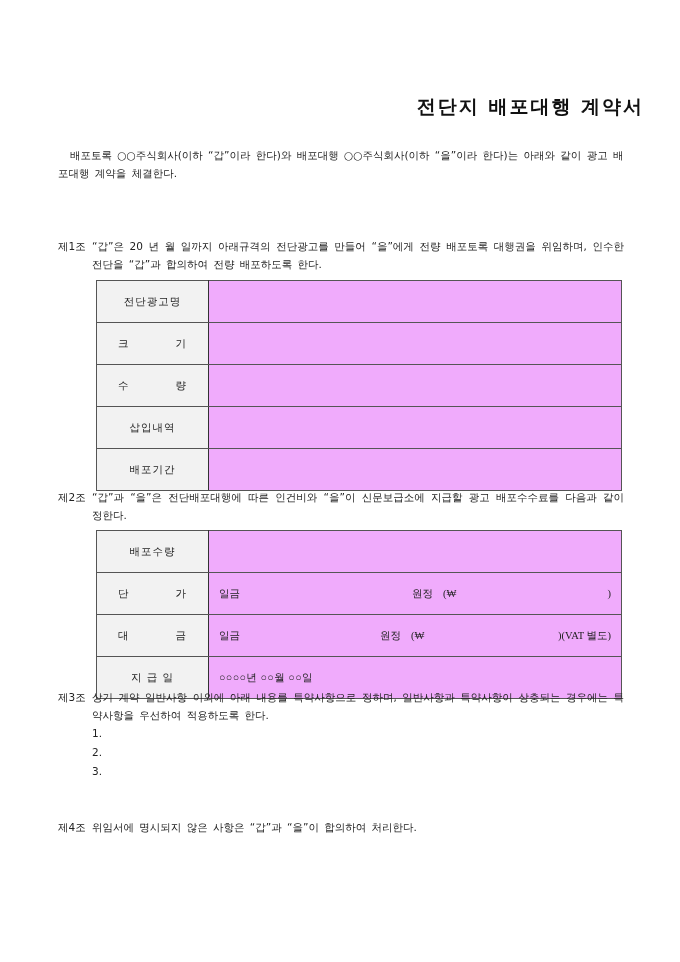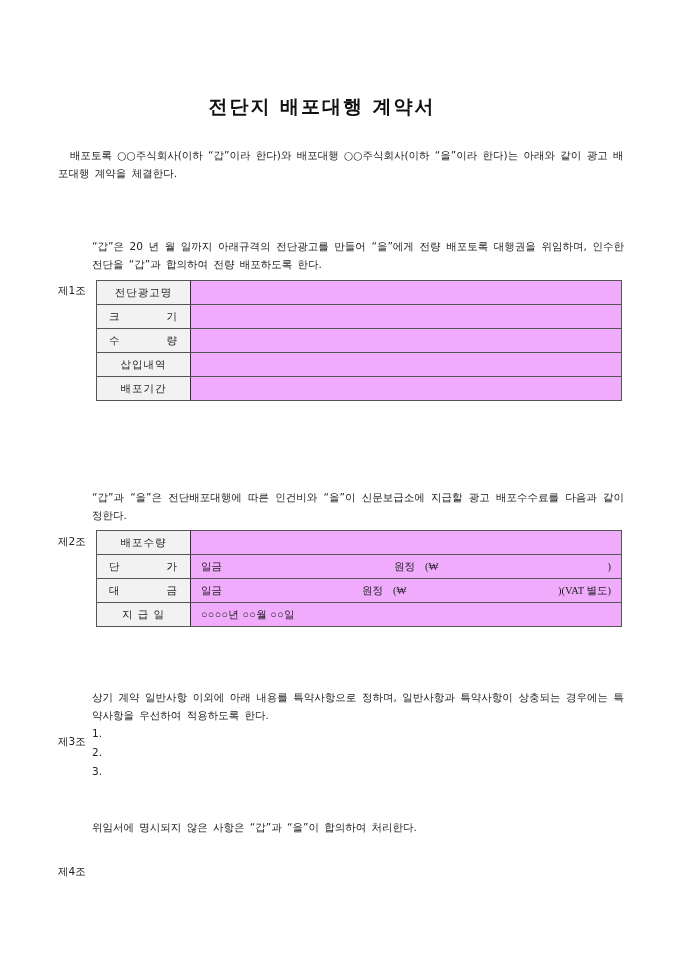--- a/index.html
+++ b/index.html
@@ -2,41 +2,41 @@
 <html><head>
 <meta charset="utf-8">
 <style>
   html, body { margin: 0; padding: 0; background: #ffffff; }
   body {
     width: 680px; height: 962px; position: relative; overflow: hidden;
     font-family: "DejaVu Sans", "Liberation Sans", sans-serif;
     color: #222222; font-size: 10.5px;
   }
   .title {
-    position: absolute; top: 94px; left: 0; width: 644px; text-align: center;
+    position: absolute; top: 94px; left: 0; width: 644px; text-align: right;
     font-size: 19px; font-weight: bold; letter-spacing: 2px; color: #111111;
   }
   .para { position: absolute; left: 58px; width: 566px; line-height: 18px; word-spacing: 2px; }
   .intro { top: 146px; text-indent: 12px; }
   .article { position: absolute; left: 58px; width: 566px; line-height: 18px; word-spacing: 2px; }
   .article .head { display: flex; }
-  .article .num { width: 34px; flex: 0 0 34px; margin-top: 44px; }
+  .article .num { width: 34px; flex: 0 0 34px; }
   .article .body { flex: 1; text-align: justify; }
   .a1 { top: 237px; }
   .a2 { top: 488px; }
   .a3 { top: 688px; }
   .a4 { top: 818px; }
   .list { margin: 0; padding: 0; list-style: none; }
   .list li { height: 19px; line-height: 19px; }
 
   table.form {
     position: absolute; left: 96px; width: 526px; border-collapse: collapse;
     border: 1.5px solid #555555;
   }
-  table.form td { border: 1px solid #555555; height: 23px; padding: 0; font-size: 10.5px; }
+  table.form td { border: 1px solid #555555; height: 23px; padding: 9px; font-size: 10.5px; }
   table.form td.label {
     width: 93px; background: #f2f2f2; text-align: center; letter-spacing: 1px;
     border-right: 1.5px solid #333333;
   }
   table.form td.value { background: #f0abfc; padding: 0 10px; font-family: Liberation Serif, serif; }
   .t1 { top: 280px; }
   .t2 { top: 530px; border-radius: 10px; }
   .spread { display: flex; justify-content: space-between; padding: 0 12px; }
   .row-flex { display: flex; align-items: center; }
   .f-won1 { margin-left: 172px; }

